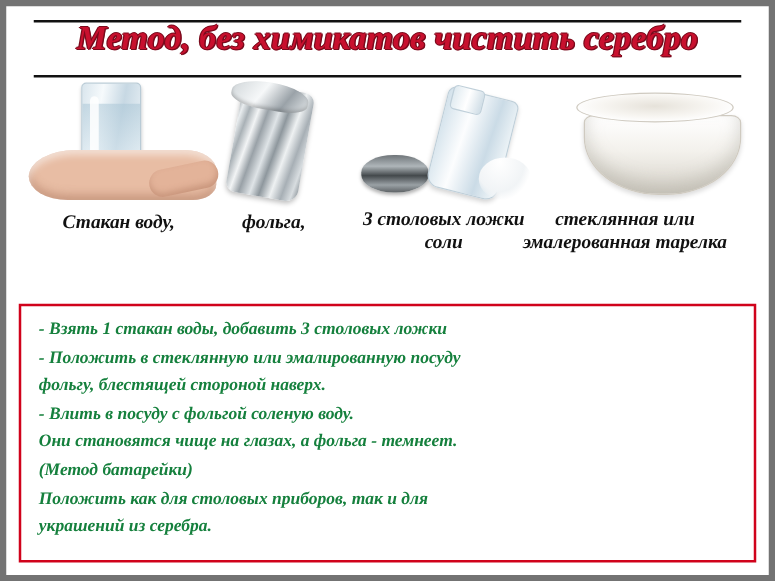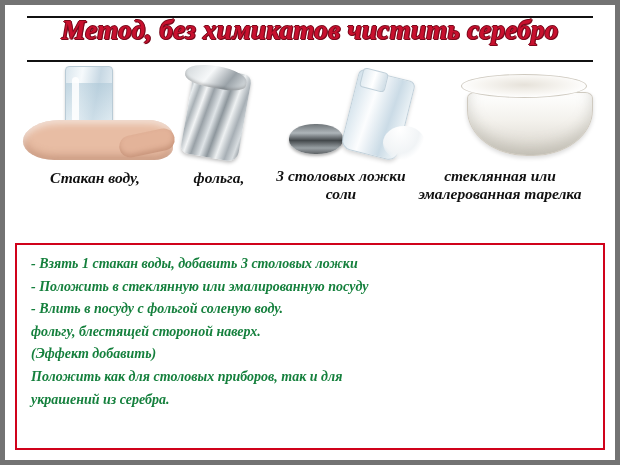--- a/index.html
+++ b/index.html
@@ -250,21 +250,21 @@
     font-family: "Liberation Serif", serif;
     font-style: italic;
     font-weight: bold;
     font-size: 15.5px;
     line-height: 18px;
     color: #111;
     text-align: center;
   }
   .cap-1 { left: 8px;   top: 6px;  width: 148px; }
   .cap-2 { left: 158px; top: 6px;  width: 96px;  }
-  .cap-3 { left: 258px; top: 4px;  width: 140px; }
+  .cap-3 { left: 272px; top: 4px;  width: 140px; }
   .cap-4 { left: 392px; top: 4px;  width: 190px; }
 
   
   .instructions {
     position: absolute;
     left: 10px;
     top: 238px;
     width: 590px;
     height: 207px;
     border: 2px solid #d0021b;
@@ -327,20 +327,21 @@
 ложки соли</div>
     <div class="cap cap-4">стеклянная
 или
 эмалерованная
 тарелка</div>
   </div>
 
   <div class="instructions">
     <p class="line">- Взять 1 стакан воды, добавить 3 столовых ложки</p>
     <p class="line">- Положить в стеклянную или эмалированную посуду</p>
+    <p class="line">фольгу, блестящей стороной наверх.</p>
     <p class="line">- Влить в посуду с фольгой соленую воду.</p>
-    <p class="line">фольгу, блестящей стороной наверх.</p>
-    <p class="line">(Эффект добавить)</p>
+    <p class="line">Они становятся чище на глазах, а фольга - темнеет.</p>
+    <p class="line">(Метод батарейки)</p>
     <p class="line">Положить как для столовых приборов, так и для</p>
     <p class="line">украшений из серебра.</p>
   </div>
 
 </div>
 
 </body></html>

